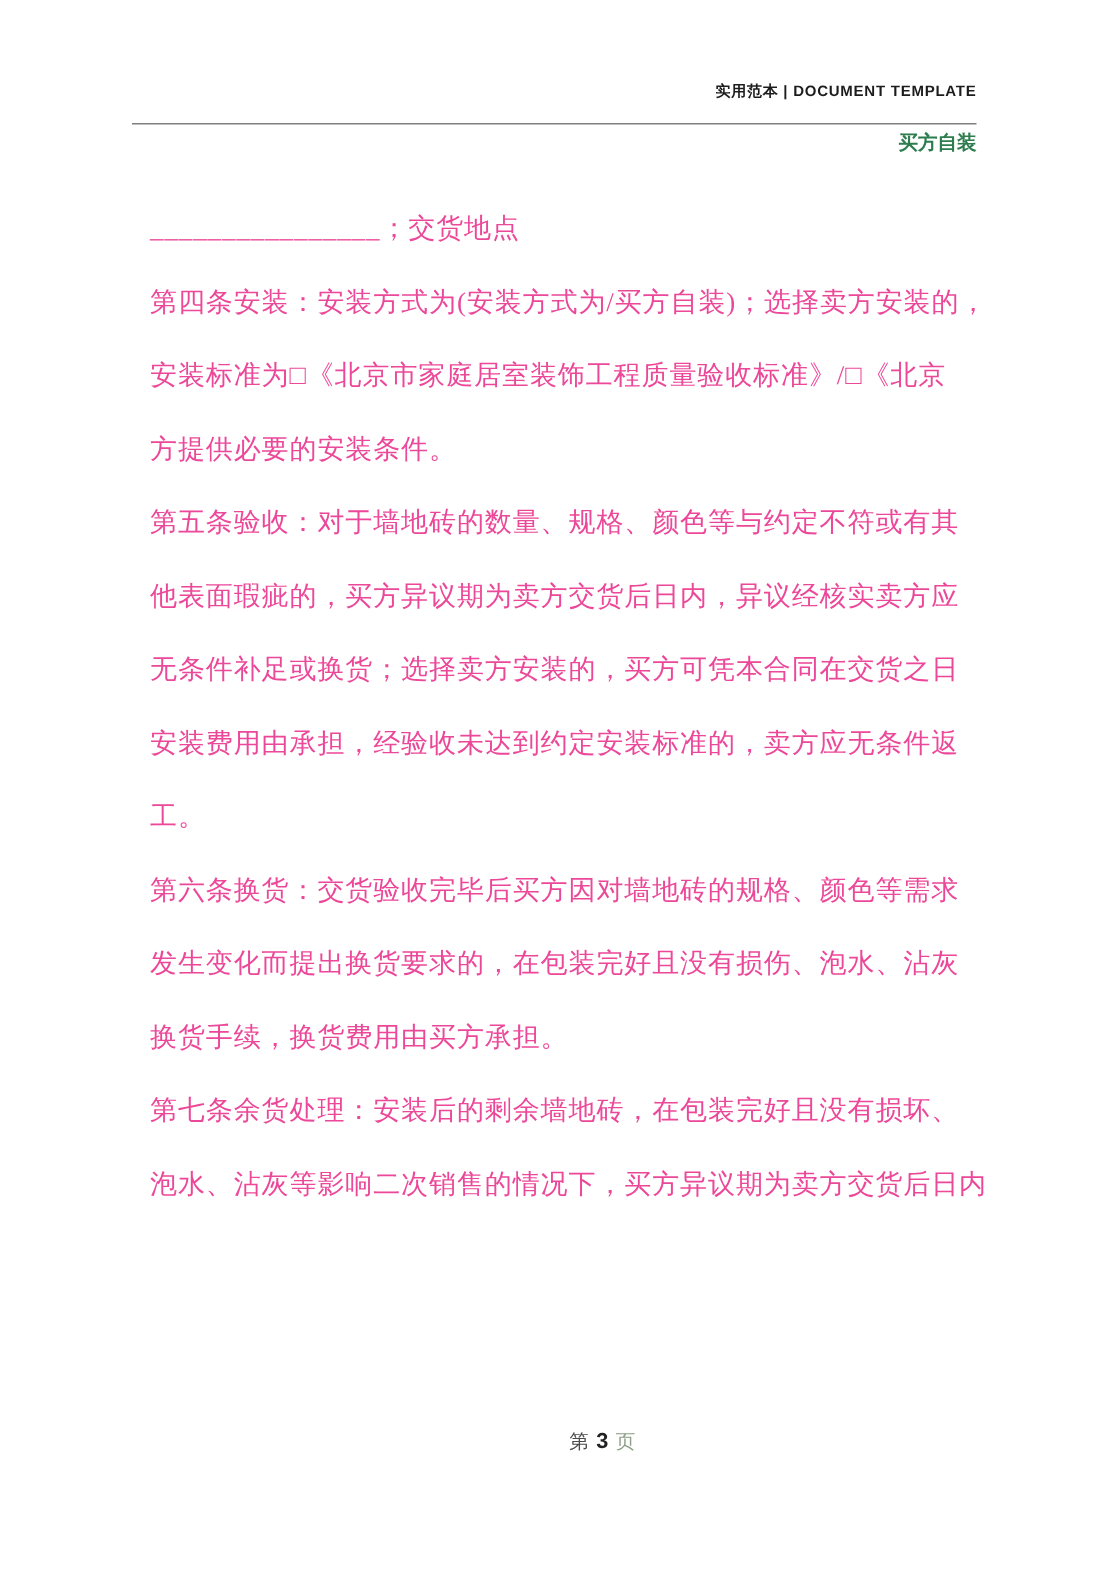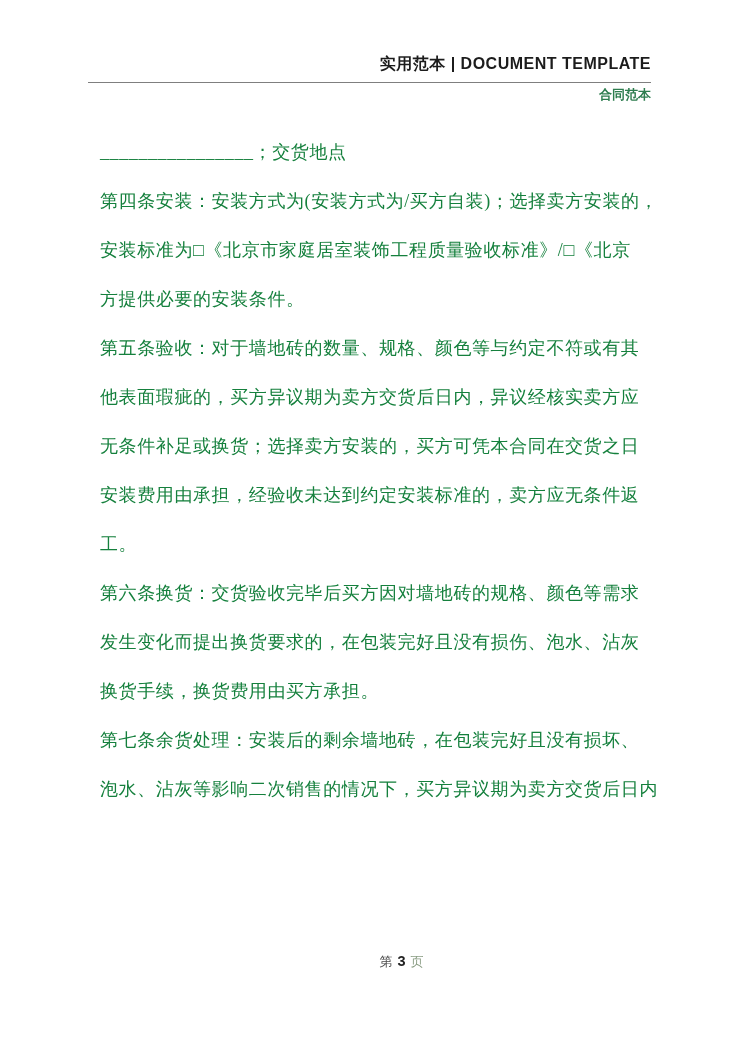--- a/index.html
+++ b/index.html
@@ -17,21 +17,21 @@
   .page {
     position: absolute;
     inset: 0;
     background: #ffffff;
   }
   .header-brand {
     position: absolute;
     top: 54px;
     right: 93px;
     font-family: "Liberation Sans", "DejaVu Sans", sans-serif;
-    font-size: 16px;
+    font-size: 10px;
     font-weight: bold;
     color: #1c1c1c;
     letter-spacing: 0.5px;
     white-space: nowrap;
   }
   .header-rule {
     position: absolute;
     top: 82px;
     left: 88px;
     right: 93px;
@@ -48,21 +48,21 @@
     white-space: nowrap;
   }
   .body-lines {
     position: absolute;
     left: 100px;
     top: 128px;
     width: 552px;
     font-size: 18px;
     line-height: 49px;
     letter-spacing: 0.6px;
-    color: #15803d;
+    color: #ec4899;
   }
   .text-line {
     white-space: nowrap;
     height: 49px;
   }
   .footer {
     position: absolute;
     top: 949px;
     left: 0;
     width: 744px;
@@ -86,21 +86,21 @@
 </style>
 </head>
 <body>
 
 <div class="page">
 
   <div class="header-brand">实用范本 | DOCUMENT TEMPLATE</div>
 
   <div class="header-rule"></div>
 
-  <div class="header-doctype" style="color: rgb(46, 125, 79);">合同范本</div>
+  <div class="header-doctype" style="color: rgb(46, 125, 79);">买方自装</div>
 
   <div class="body-lines">
       <div class="text-line">________________；交货地点</div>
       <div class="text-line">第四条安装：安装方式为(安装方式为/买方自装)；选择卖方安装的，</div>
       <div class="text-line">安装标准为□《北京市家庭居室装饰工程质量验收标准》/□《北京</div>
       <div class="text-line">方提供必要的安装条件。</div>
       <div class="text-line">第五条验收：对于墙地砖的数量、规格、颜色等与约定不符或有其</div>
       <div class="text-line">他表面瑕疵的，买方异议期为卖方交货后日内，异议经核实卖方应</div>
       <div class="text-line">无条件补足或换货；选择卖方安装的，买方可凭本合同在交货之日</div>
       <div class="text-line">安装费用由承担，经验收未达到约定安装标准的，卖方应无条件返</div>

